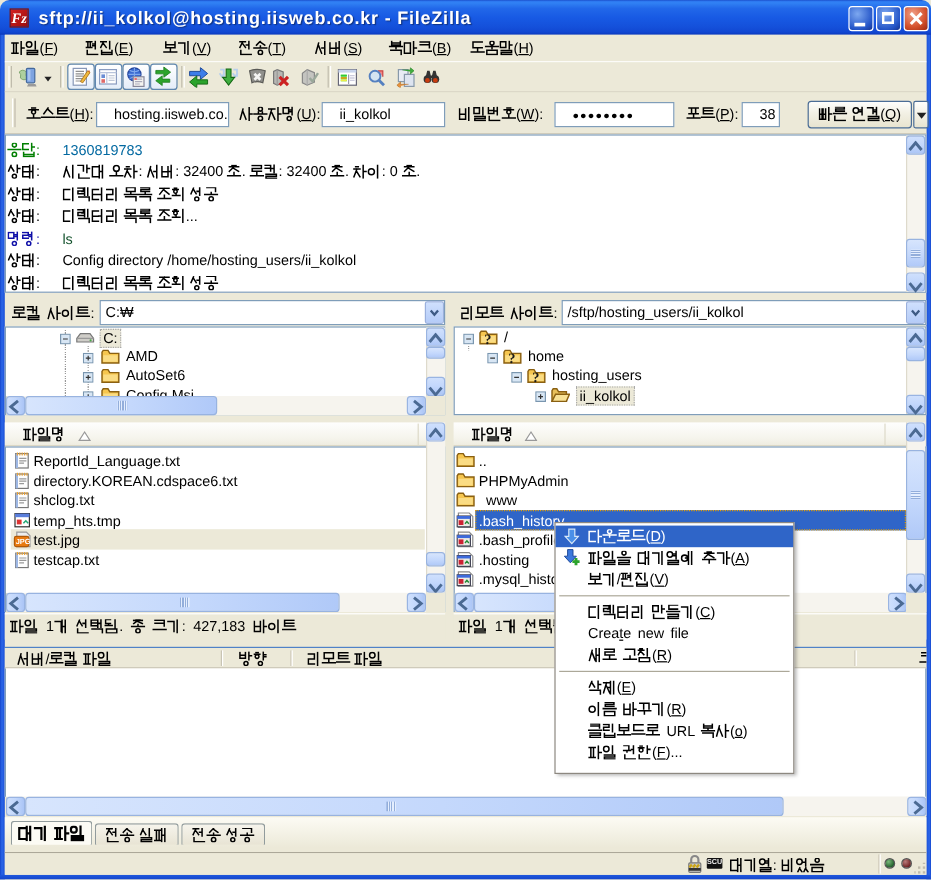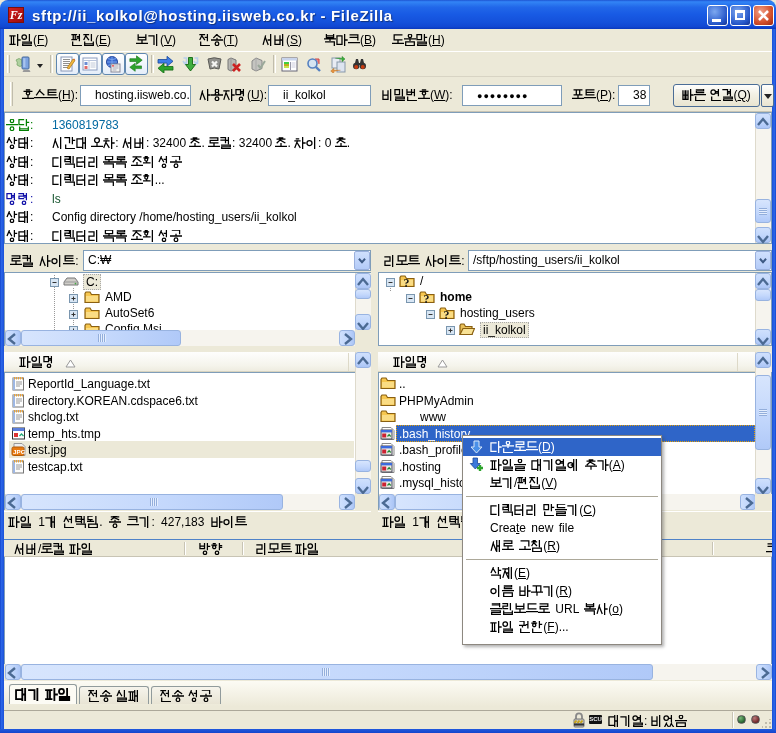--- a/index.html
+++ b/index.html
@@ -474,21 +474,21 @@
 <div class="abs" style="left:420px;top:274px;">/</div>
 <div class="abs" style="left:406px;top:292px"><svg width="9" height="9" viewBox="0 0 9 9">
       <rect x="0.5" y="0.5" width="8" height="8" fill="#d8e6f4" stroke="#7a96af"></rect>
       <path d="M2.5 4.5 h4" stroke="#333"></path>
     </svg></div>
 <div class="abs" style="left:419px;top:290px"><svg width="16" height="14" viewBox="0 0 16 14">
       <path d="M1 3.5 L1 12.5 L15 12.5 L15 4.5 L7.5 4.5 L6 2 L2 2 Z" fill="#f6c64f" stroke="#8a6012" stroke-width="1.2"></path>
       <path d="M2 6 L14 6 L14 11.5 L2 11.5 Z" fill="#fadc84" stroke="none"></path>
       <text x="4.5" y="12.5" font-size="12" font-weight="bold" fill="#1a1a1a" font-family="Liberation Serif">?</text>
     </svg></div>
-<div class="abs" style="left:440px;top:290px;font-weight:bold;">home</div>
+<div class="abs" style="left:440px;top:290px;">home</div>
 <div class="abs" style="left:426px;top:308px"><svg width="9" height="9" viewBox="0 0 9 9">
       <rect x="0.5" y="0.5" width="8" height="8" fill="#d8e6f4" stroke="#7a96af"></rect>
       <path d="M2.5 4.5 h4" stroke="#333"></path>
     </svg></div>
 <div class="abs" style="left:439px;top:306px"><svg width="16" height="14" viewBox="0 0 16 14">
       <path d="M1 3.5 L1 12.5 L15 12.5 L15 4.5 L7.5 4.5 L6 2 L2 2 Z" fill="#f6c64f" stroke="#8a6012" stroke-width="1.2"></path>
       <path d="M2 6 L14 6 L14 11.5 L2 11.5 Z" fill="#fadc84" stroke="none"></path>
       <text x="4.5" y="12.5" font-size="12" font-weight="bold" fill="#1a1a1a" font-family="Liberation Serif">?</text>
     </svg></div>
 <div class="abs" style="left:460px;top:306px;">hosting_users</div>
@@ -656,21 +656,21 @@
 <div class="abs" style="left:399px;top:377.0px">..</div>
 <div class="abs" style="left:380px;top:392.5px"><svg width="16" height="14" viewBox="0 0 16 14">
       <path d="M1 3.5 L1 12.5 L15 12.5 L15 4.5 L7.5 4.5 L6 2 L2 2 Z" fill="#f6c64f" stroke="#8a6012" stroke-width="1.2"></path>
       <path d="M2 6 L14 6 L14 11.5 L2 11.5 Z" fill="#fadc84" stroke="none"></path>
     </svg></div>
 <div class="abs" style="left:399px;top:393.5px">PHPMyAdmin</div>
 <div class="abs" style="left:380px;top:409.0px"><svg width="16" height="14" viewBox="0 0 16 14">
       <path d="M1 3.5 L1 12.5 L15 12.5 L15 4.5 L7.5 4.5 L6 2 L2 2 Z" fill="#f6c64f" stroke="#8a6012" stroke-width="1.2"></path>
       <path d="M2 6 L14 6 L14 11.5 L2 11.5 Z" fill="#fadc84" stroke="none"></path>
     </svg></div>
-<div class="abs" style="left:420px;top:410.0px">www</div>
+<div class="abs" style="left:405px;top:410.0px">www</div>
 <div class="abs" style="left:396px;top:424.5px;width:359px;height:17px;background:#2f65c8;border:1px dotted #e8a000"></div>
 <div class="abs" style="left:380px;top:425.5px"><svg width="16" height="15" viewBox="0 0 16 15">
       <path d="M2 1.5 H11 L14 4.5 V13.5 H2 Z" fill="#fff" stroke="#888"></path>
       <rect x="1" y="4" width="11" height="9" fill="#ecebe5" stroke="#445"></rect>
       <rect x="1" y="4" width="11" height="2.4" fill="#3d6adc"></rect>
       <rect x="2.2" y="7.5" width="4" height="4" fill="#c23"></rect>
       <path d="M7.5 10.5 l1.6-1.8 1.6 1.8" stroke="#283" stroke-width="1.2" fill="none"></path>
     </svg></div>
 <div class="abs" style="left:399px;top:426.5px;color:#fff">.bash_history</div>
 <div class="abs" style="left:380px;top:442.0px"><svg width="16" height="15" viewBox="0 0 16 15">

